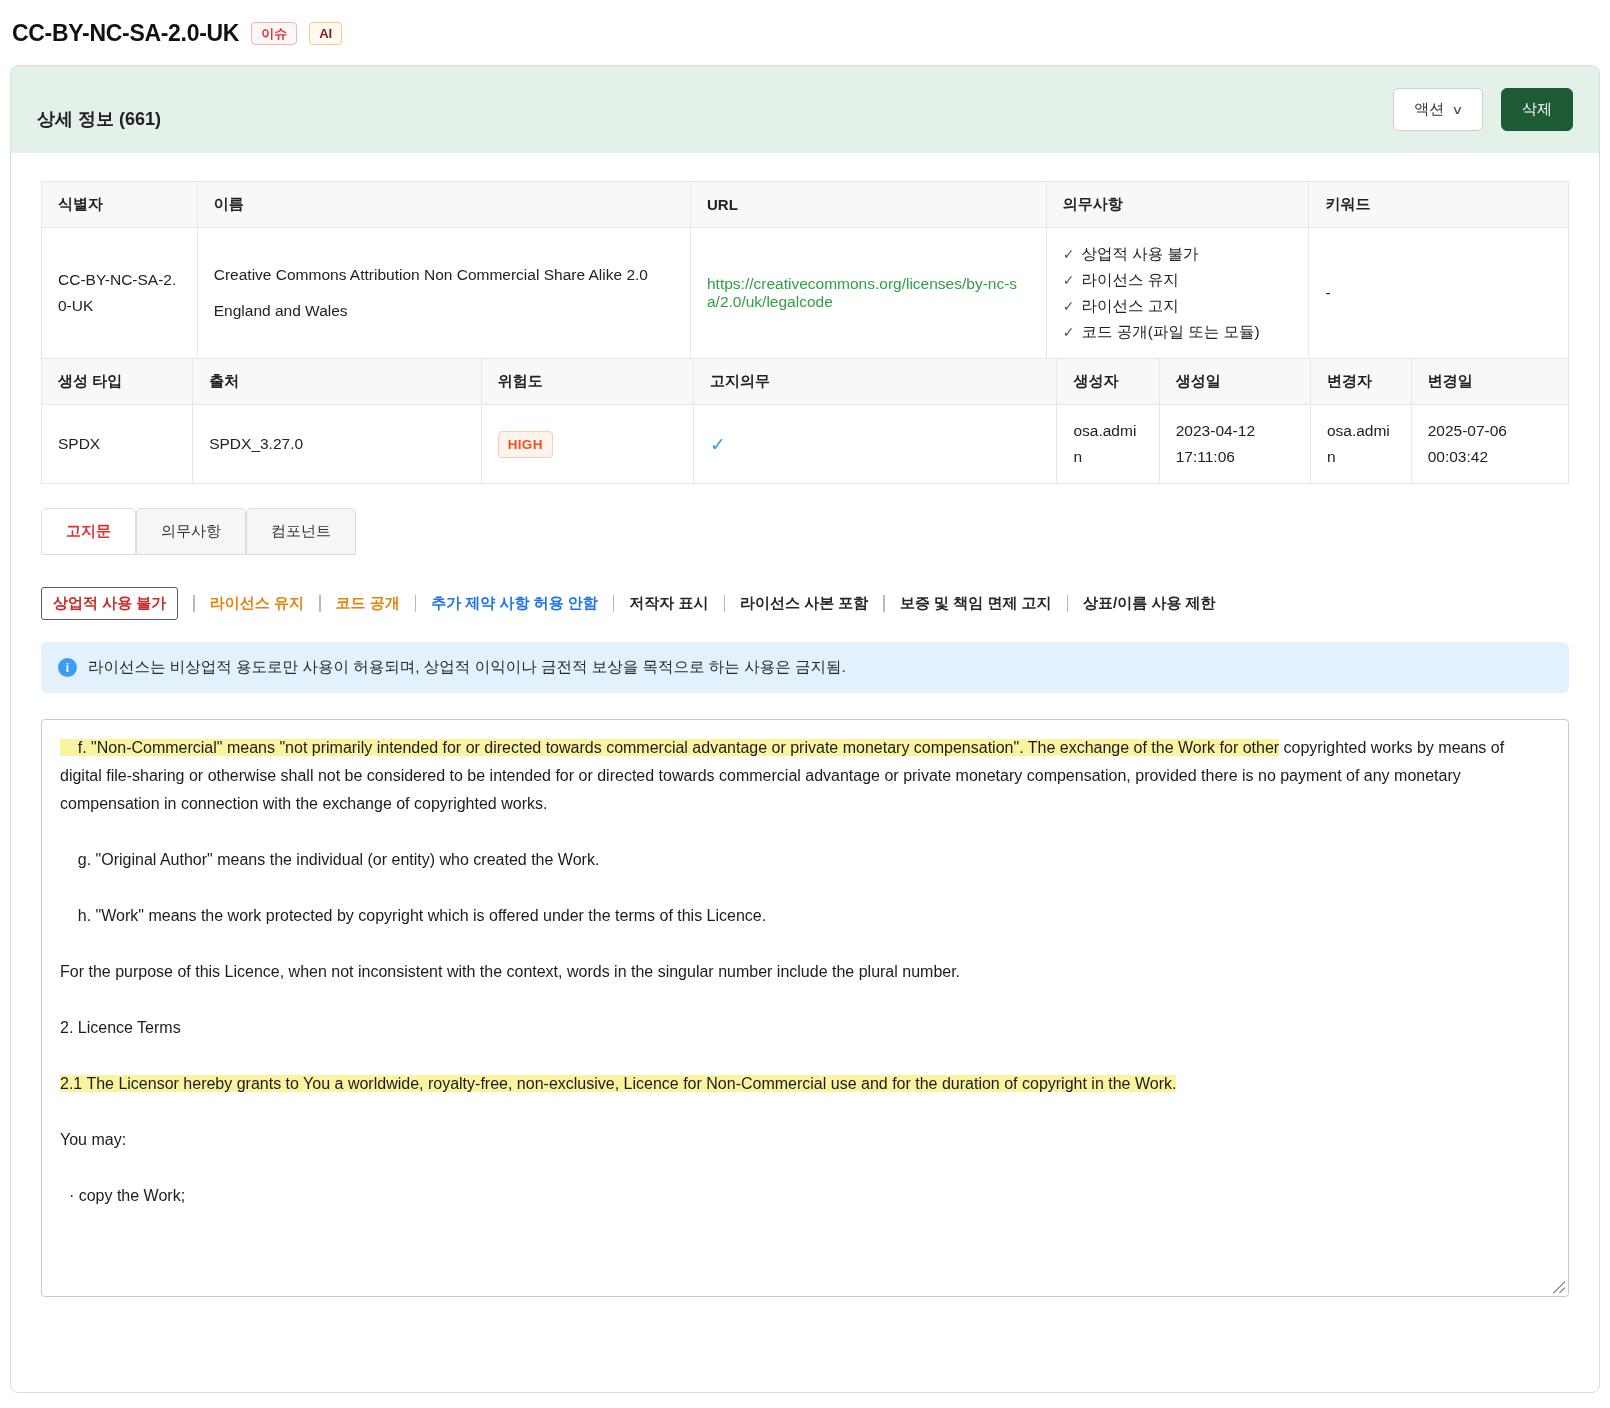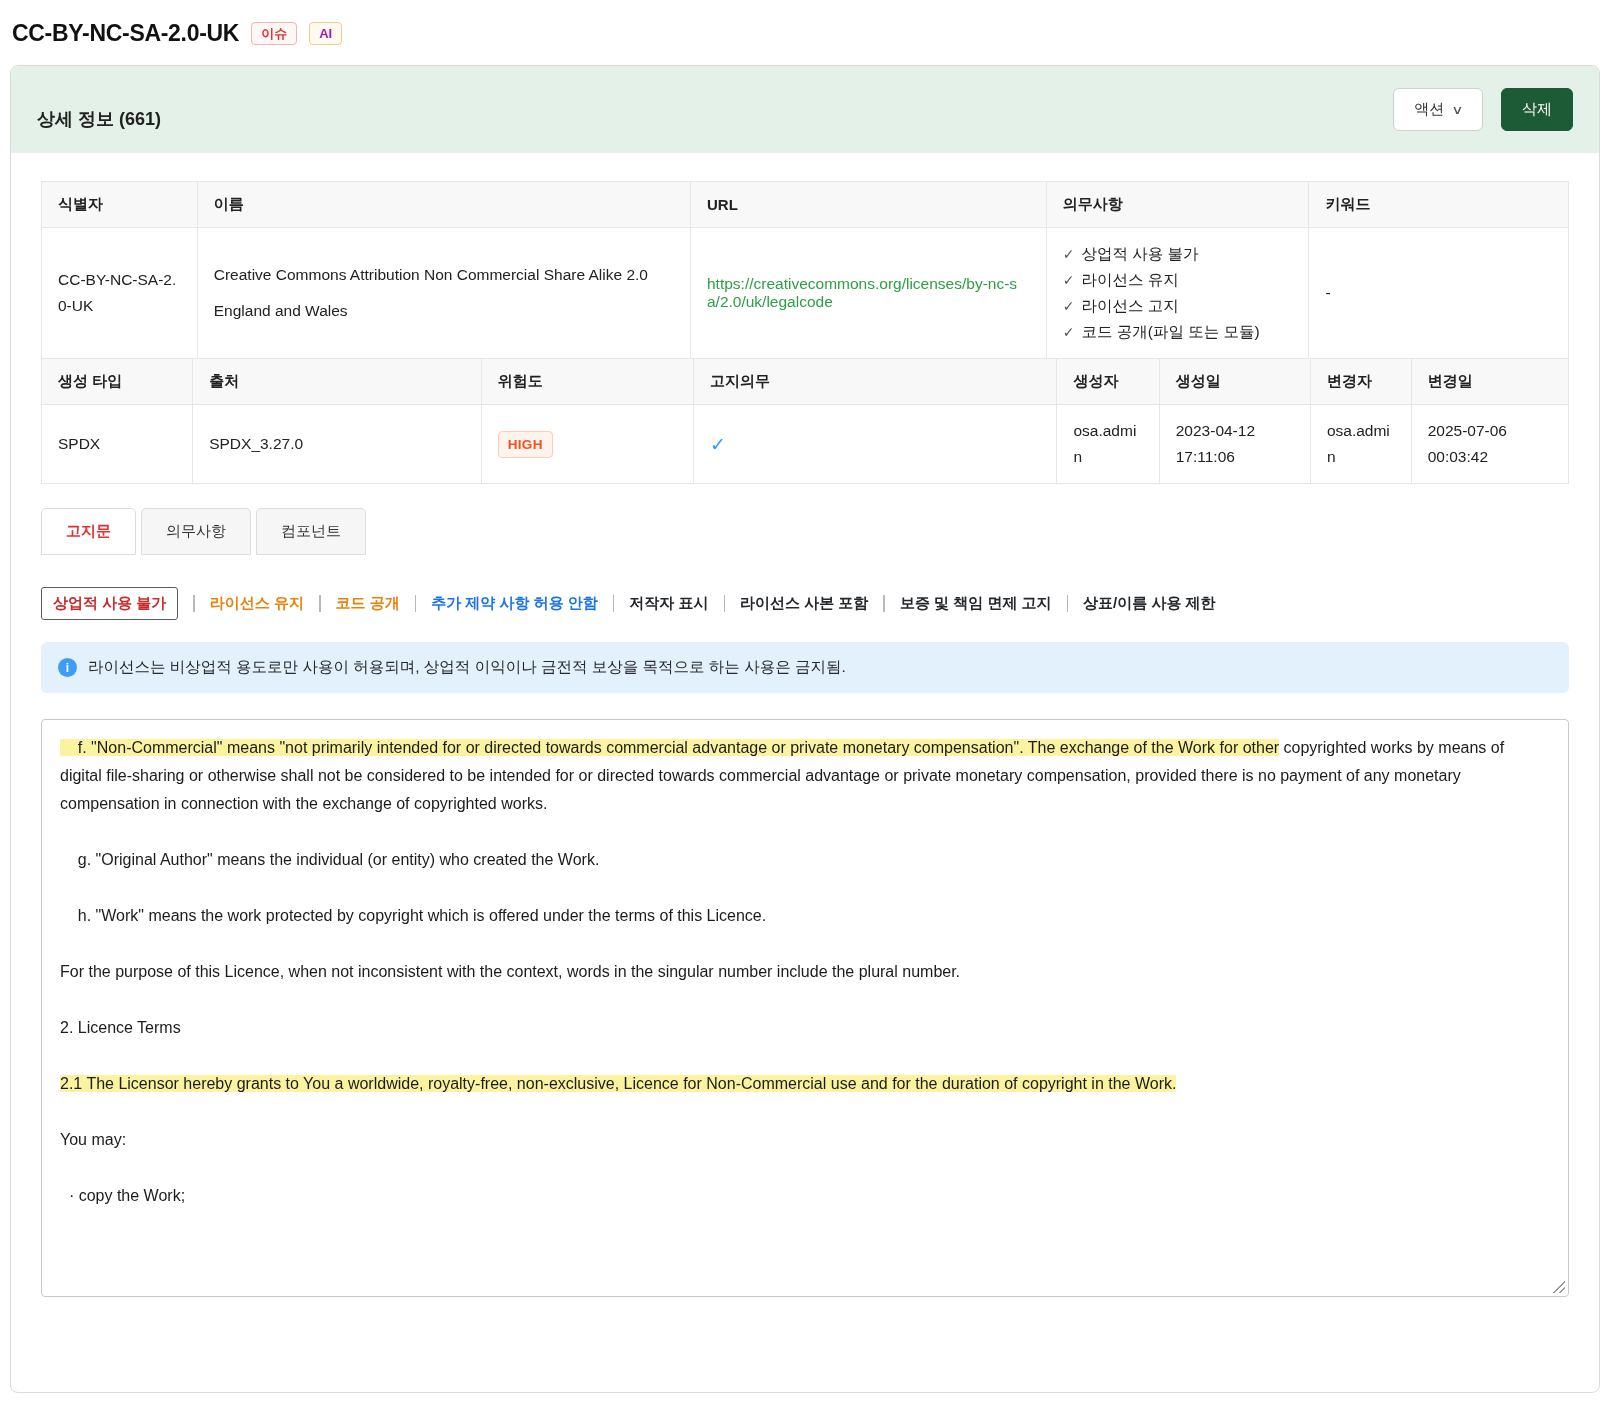--- a/index.html
+++ b/index.html
@@ -10,21 +10,21 @@
     color: #1f1f1f;
     overflow: hidden;
   }
   .page { padding: 16px 10px 10px; }
 
   
   .page-header { display: flex; align-items: center; gap: 12px; padding: 4px 2px 18px; }
   .page-title { font-size: 23px; font-weight: 700; color: #111; letter-spacing: -0.3px; }
   .badge { font-size: 13px; font-weight: 700; padding: 4px 9px; border-radius: 4px; border: 1px solid; line-height: 1; cursor: pointer; background: #fff; }
   .badge-issue { color: #e03131; border-color: #f2b3b3; background: #fff6f6; }
-  .badge-ai { color: #a21caf; border-color: #f3cb8e; background: #fffaf0; }
+  .badge-ai { color: #7f1d1d; border-color: #f3cb8e; background: #fffaf0; }
 
   
   .panel { border: 1px solid #d7ded9; border-radius: 8px; background: #fff; overflow: hidden; height: 1328px; }
   .panel-header { background: #e3f1e8; padding: 22px 26px; display: flex; align-items: flex-end; justify-content: space-between; }
   .panel-title { font-size: 18px; font-weight: 700; color: #222; }
   .header-actions { display: flex; gap: 18px; align-items: center; }
   .btn { font-size: 15px; border-radius: 6px; padding: 11px 20px; cursor: pointer; font-family: inherit; }
   .btn-action { background: #fff; border: 1px solid #cfcfcf; color: #333; display: flex; align-items: center; gap: 9px; }
   .btn-action .chevron { font-size: 12px; color: #555; transform: scaleX(1.4); display: inline-block; }
   .btn-delete { background: #1d5b36; border: 1px solid #1d5b36; color: #fff; font-weight: 500; }
@@ -38,21 +38,21 @@
   .meta-table { margin-top: -1px; }
   .url-link { color: #2f9e44; text-decoration: none; word-break: break-all; cursor: pointer; }
   .ob-line { display: flex; gap: 7px; align-items: baseline; line-height: 26px; }
   .ob-check { color: #4d5a52; font-size: 14px; }
   .risk-badge { display: inline-block; color: #f4511e; background: #fff3ed; border: 1px solid #ffccb5; border-radius: 4px; font-size: 13.5px; font-weight: 700; padding: 5px 9px; letter-spacing: 0.3px; }
   .notice-check { color: #339af0; font-size: 19px; font-weight: 600; }
   .wrap-cell { word-break: break-all; line-height: 26px; }
   .num-cell { line-height: 26px; }
 
   
-  .tabs { display: flex; gap: 5px; margin-top: 24px; }
+  .tabs { display: flex; margin-top: 24px; }
   .tab { padding: 13px 24px; font-size: 15px; border: 1px solid #dcdcdc; border-radius: 5px 5px 0 0; background: #f6f6f6; color: #333; cursor: pointer; }
   .tab.active { background: #fff; color: #e03131; font-weight: 700; }
 
   
   .chips { display: flex; align-items: center; gap: 15px; margin-top: 32px; flex-wrap: wrap; }
   .chip { font-size: 15px; font-weight: 600; cursor: pointer; white-space: nowrap; }
   .chip-boxed { border: 1.5px solid #5c5c5c; border-radius: 3px; padding: 6px 11px; color: #c92a2a; }
   .chip-orange { color: #e8820c; }
   .chip-blue { color: #1a73e8; font-weight: 700; }
   .chip-dark { color: #23262b; }

